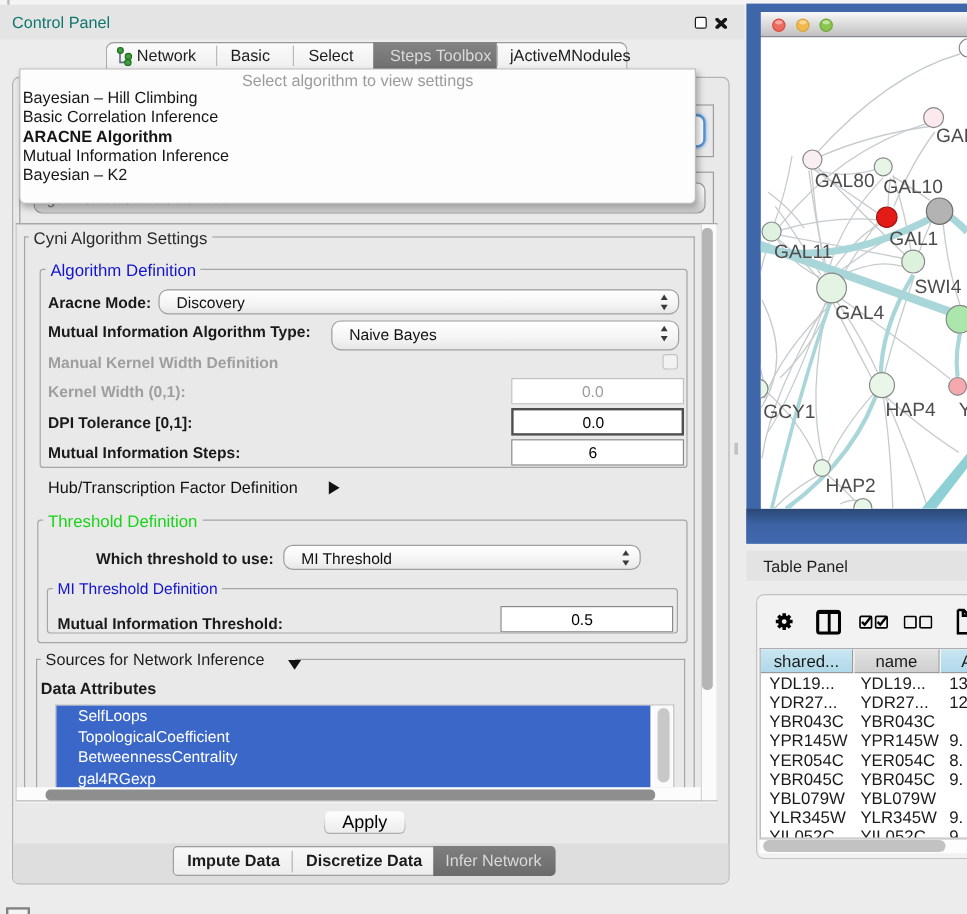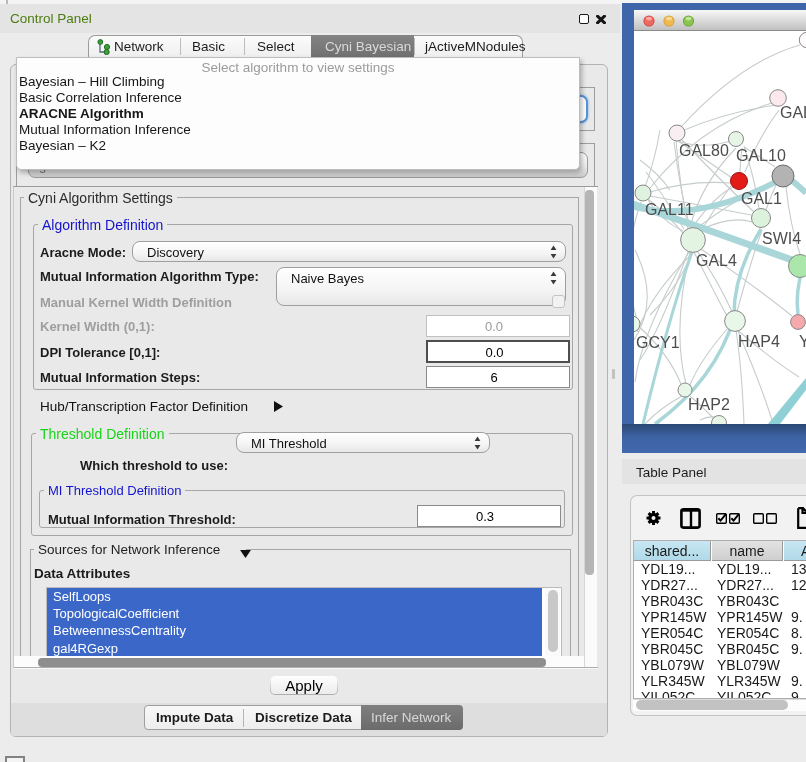--- a/index.html
+++ b/index.html
@@ -12,21 +12,21 @@
 .field{position:absolute;background:#fff;font-size:13px;text-align:center}
 .grp{position:absolute;border:1px solid #a6a6a6;border-radius:3px}
 .gtitle{position:absolute;background:#e9e9e9;padding:0 4px;font-size:14px;white-space:nowrap}
 </style></head>
 <body>
 
 <div class="abs" style="left:0;top:0;width:806px;height:4px;background:#f4f4f4"></div>
 <div class="abs" style="left:6px;top:0;width:2px;height:4px;background:#b9b9b9"></div>
 
 <div class="abs" style="left:0;top:4px;width:620px;height:29px;background:#e4e4e4"></div>
-<div class="abs" style="left:10px;top:11px;font-size:13.5px;color:#4d7c0f">Control Panel</div>
+<div class="abs" style="left:10px;top:11px;font-size:13.5px;color:#0f766e">Control Panel</div>
 <div class="abs" style="left:579px;top:14px;width:10px;height:10px;border:1.6px solid #1a1a1a;border-radius:2px;background:#fff"></div>
 <svg class="abs" style="left:596px;top:15px" width="10" height="9" viewBox="0 0 10 9">
     <g stroke="#151515" stroke-width="3" stroke-linecap="round">
       <line x1="1.5" y1="1.2" x2="8.5" y2="7.8"></line>
       <line x1="8.5" y1="1.2" x2="1.5" y2="7.8"></line>
     </g>
   </svg>
 
 <div class="abs" style="left:10px;top:64px;width:598px;height:673px;background:#e9e9e9;border:1px solid #b3b3b3;border-radius:6px"></div>
 
@@ -40,21 +40,21 @@
   <div class="abs" style="left:326px;top:3px;width:1px;height:17px;background:#bbb"></div>
   <svg class="abs" style="left:8px;top:3px" width="15" height="17" viewBox="0 0 15 17">
     <path d="M4,6 L4,14 L9,14" fill="none" stroke="#5a6a7a" stroke-width="1.3"></path>
     <circle cx="4.3" cy="4" r="2.4" fill="#3f9e3f" stroke="#1e6e1e"></circle>
     <circle cx="11" cy="9" r="2.6" fill="#3f9e3f" stroke="#1e6e1e"></circle>
     <circle cx="10.6" cy="14" r="2.6" fill="#3f9e3f" stroke="#1e6e1e"></circle>
   </svg>
   <div class="abs" style="left:26px;top:4px">Network</div>
   <div class="abs" style="left:104px;top:4px">Basic</div>
   <div class="abs" style="left:169px;top:4px">Select</div>
-  <div class="abs" style="left:237px;top:4px;color:#d9d9d9">Cyni Bayesian</div>
+  <div class="abs" style="left:237px;top:4px;color:#d9d9d9">Steps Toolbox</div>
   <div class="abs" style="left:337px;top:4px">jActiveMNodules</div>
 </div>
 
 <div class="abs" style="left:16px;top:87px;width:579px;height:44px;border:1px solid #9d9d9d"></div>
 <div class="abs" style="left:22px;top:95px;width:566px;height:28px;background:#fff;border:2.5px solid #5593d6;border-radius:7px;box-shadow:0 0 3px #79a8dc"></div>
 <div class="abs" style="left:16px;top:143px;width:579px;height:44px;border:1px solid #9d9d9d"></div>
 <div class="abs" style="left:28px;top:152px;width:560px;height:26px;background:linear-gradient(#ffffff,#ececec 55%,#c9c9c9);border:1px solid #999;border-radius:7px;overflow:hidden">
   <div style="position:absolute;left:10px;top:5px;font-size:13px;color:#6b7b6b">galFiltered.sif default node</div>
 </div>
 
@@ -68,21 +68,21 @@
 
 <div class="lbl" style="left:40px;top:245px">Aracne Mode:</div>
 <div class="combo" style="left:132px;top:241px;width:434px;height:21px">
   <span class="ct" style="top:2.5px">Discovery</span>
   <svg class="arr" viewBox="0 0 7 14">
       <path d="M3.5 0.5 L6.4 5 L0.6 5 Z" fill="#3a3a3a"></path>
       <path d="M3.5 13.5 L6.4 9 L0.6 9 Z" fill="#3a3a3a"></path>
     </svg>
 </div>
 <div class="lbl" style="left:40px;top:269px">Mutual Information Algorithm Type:</div>
-<div class="combo" style="left:276px;top:267px;width:290px;height:39px">
+<div class="combo" style="left:276px;top:267px;width:290px;height:25px">
   <span class="ct" style="top:2.5px">Naive Bayes</span>
   <svg class="arr" viewBox="0 0 7 14">
       <path d="M3.5 0.5 L6.4 5 L0.6 5 Z" fill="#3a3a3a"></path>
       <path d="M3.5 13.5 L6.4 9 L0.6 9 Z" fill="#3a3a3a"></path>
     </svg>
 </div>
 <div class="lbl" style="left:40px;top:295px;color:#9e9e9e">Manual Kernel Width Definition</div>
 <div class="abs" style="left:552px;top:295px;width:13px;height:13px;background:#f2f2f2;border:1px solid #c4c4c4;border-radius:3px"></div>
 
 <div class="lbl" style="left:40px;top:319px;color:#9e9e9e">Kernel Width (0,1):</div>
@@ -94,42 +94,42 @@
 
 <div class="abs" style="left:40px;top:399px;font-size:13.5px;color:#111">Hub/Transcription Factor Definition</div>
 <svg class="abs" style="left:273px;top:400px" width="11" height="13" viewBox="0 0 11 13">
     <path d="M1 1 L10 6.5 L1 12 Z" fill="#111"></path>
   </svg>
 
 <div class="grp" style="left:31px;top:433px;width:542px;height:103px"></div>
 <div class="gtitle" style="left:36px;top:426px;color:#17d417">Threshold Definition</div>
 
 <div class="lbl" style="left:80px;top:458px">Which threshold to use:</div>
-<div class="combo" style="left:236px;top:432px;width:254px;height:21px">
+<div class="combo" style="left:236px;top:454px;width:298px;height:21px">
   <span class="ct" style="top:2.5px">MI Threshold</span>
   <svg class="arr" viewBox="0 0 7 14">
       <path d="M3.5 0.5 L6.4 5 L0.6 5 Z" fill="#3a3a3a"></path>
       <path d="M3.5 13.5 L6.4 9 L0.6 9 Z" fill="#3a3a3a"></path>
     </svg>
 </div>
 
 <div class="grp" style="left:39px;top:490px;width:526px;height:38px"></div>
 <div class="gtitle" style="left:44px;top:483px;color:#1414cc;font-size:13px">MI Threshold Definition</div>
 <div class="lbl" style="left:48px;top:512px">Mutual Information Threshold:</div>
-<div class="field" style="left:417px;top:505px;width:144px;height:22px;border:1px solid #8a8a8a;color:#000;padding:3px 8px 0 0">0.3</div>
+<div class="field" style="left:417px;top:505px;width:144px;height:22px;border:1px solid #8a8a8a;color:#000;padding:3px 8px 0 0">0.5</div>
 
 <div class="grp" style="left:30px;top:549px;width:541px;height:111px;border-bottom:none;border-radius:0"></div>
 <div class="gtitle" style="left:34px;top:542px;color:#1e1e1e;font-size:13.5px;padding-right:26px">Sources for Network Inference</div>
 <svg class="abs" style="left:239px;top:549px" width="13" height="10" viewBox="0 0 14 11">
     <path d="M1 1 L13 1 L7 10 Z" fill="#111"></path>
   </svg>
 <div class="lbl" style="left:34px;top:566px;font-size:13.5px">Data Attributes</div>
 
 <div class="abs" style="left:46px;top:587px;width:516px;height:70px;background:#fff;border:1px solid #bbb">
-  <div style="position:absolute;left:0;top:0;width:495px;height:69px;background:#3a67c8;color:#fff;font-size:13px;line-height:17.2px;padding-left:6px">SelfLoops<br>TopologicalCoefficient<br>BetweennessCentrality<br>gal4RGexp</div>
+  <div style="position:absolute;left:0;top:0;width:495px;height:69px;background:#3a67c8;color:#fff;font-size:13px;line-height:17.2px;padding-left:18px">SelfLoops<br>TopologicalCoefficient<br>BetweennessCentrality<br>gal4RGexp</div>
   <div style="position:absolute;right:1px;top:0;width:15px;height:68px;background:#fafafa"></div>
   <div style="position:absolute;right:3px;top:2px;width:10px;height:62px;background:#c8c8c8;border-radius:5px"></div>
 </div>
 
 <div class="abs" style="left:14px;top:656px;width:570px;height:11px;background:#fcfcfc"></div>
 <div class="abs" style="left:38px;top:658px;width:508px;height:9px;background:#8e8e8e;border-radius:4px"></div>
 
 <div class="abs" style="left:584px;top:187px;width:13px;height:481px;background:#fbfbfb;border-left:1px solid #d6d6d6"></div>
 <div class="abs" style="left:585px;top:190px;width:9px;height:385px;background:#b5b5b5;border-radius:4px"></div>
 

